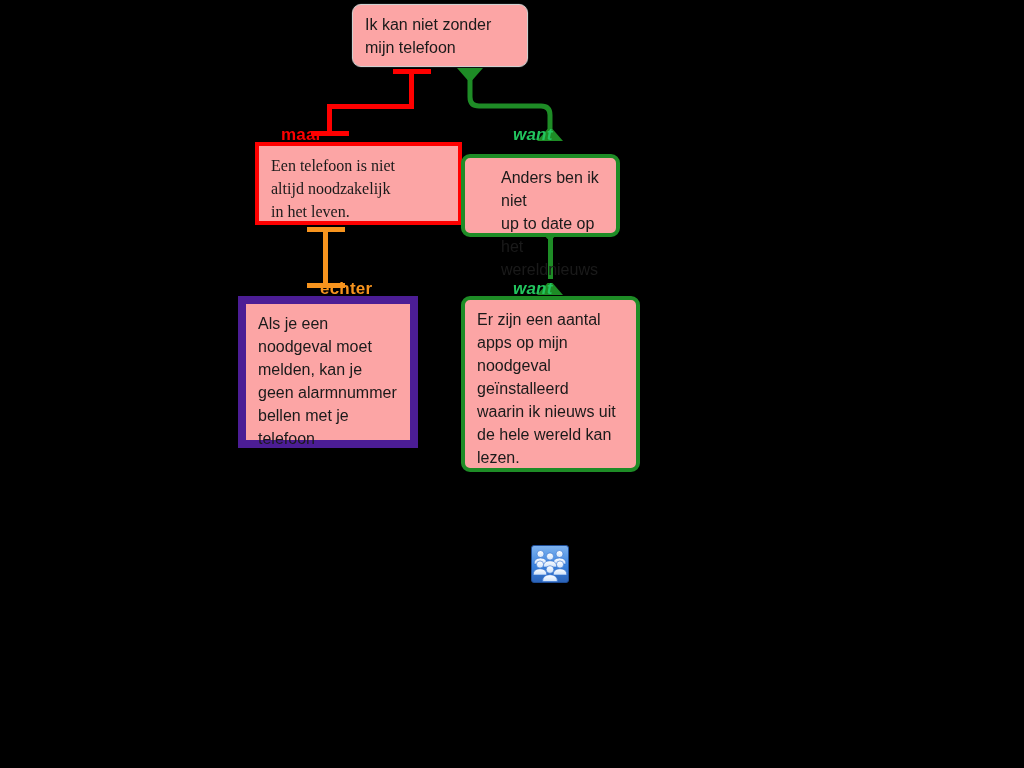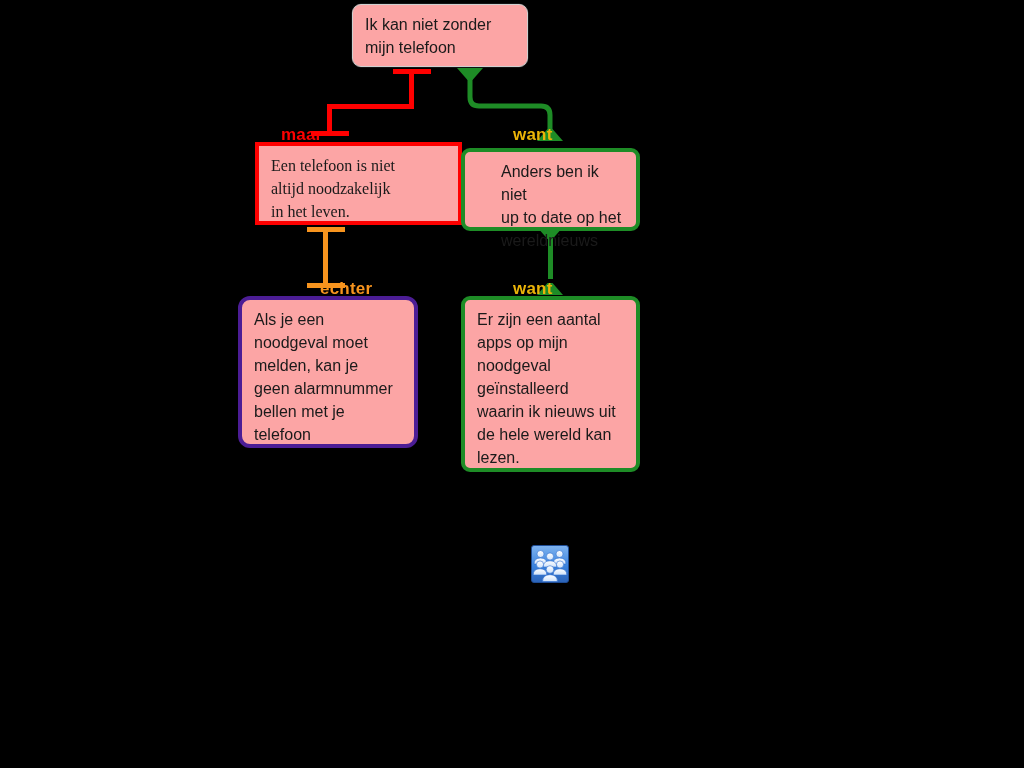--- a/index.html
+++ b/index.html
@@ -51,35 +51,35 @@
   }
   .node.red {
     border: 4px solid #ff0000;
     border-radius: 0;
   }
   .node.green {
     border: 4px solid #1e8c26;
     border-radius: 9px;
   }
   .node.orange {
-    border: 4px solid #4c1d95;
-    border-radius: 12px;
+    border: 8px solid #4c1d95;
+    border-radius: 0;
   }
 
   
   .wire-label {
     position: absolute;
     font-size: 17px;
     font-weight: bold;
     letter-spacing: 0.2px;
     z-index: 4;
     white-space: nowrap;
   }
   .wire-label.red   { color: #ff0000; }
-  .wire-label.green { color: #eab308; }
+  .wire-label.green { color: #22c55e; font-style: italic; }
   .wire-label.orange{ color: #f7941e; }
 
   
   .group-icon {
     position: absolute;
     z-index: 5;
   }
 </style>
 </head>
 <body>
@@ -131,21 +131,21 @@
 
   <div class="wire-label green" style="left:513px; top:279px;">want</div>
 
   <div class="node root" style="left:352px; top:4px; width:176px; height:63px;">Ik kan niet zonder
 mijn telefoon</div>
 
   <div class="node red" style="left:255px; top:142px; width:207px; height:83px;font-family:Liberation Serif, serif;">Een telefoon is niet
 altijd noodzakelijk
 in het leven.</div>
 
-  <div class="node green" style="left:461px; top:148px; width:179px; height:83px;padding-left:36px;">Anders ben ik niet
+  <div class="node green" style="left:461px; top:154px; width:159px; height:83px;padding-left:36px;">Anders ben ik niet
 up to date op het
 wereldnieuws</div>
 
   <div class="node orange" style="left:238px; top:296px; width:180px; height:152px;">Als je een
 noodgeval moet
 melden, kan je
 geen alarmnummer
 bellen met je
 telefoon</div>
 

